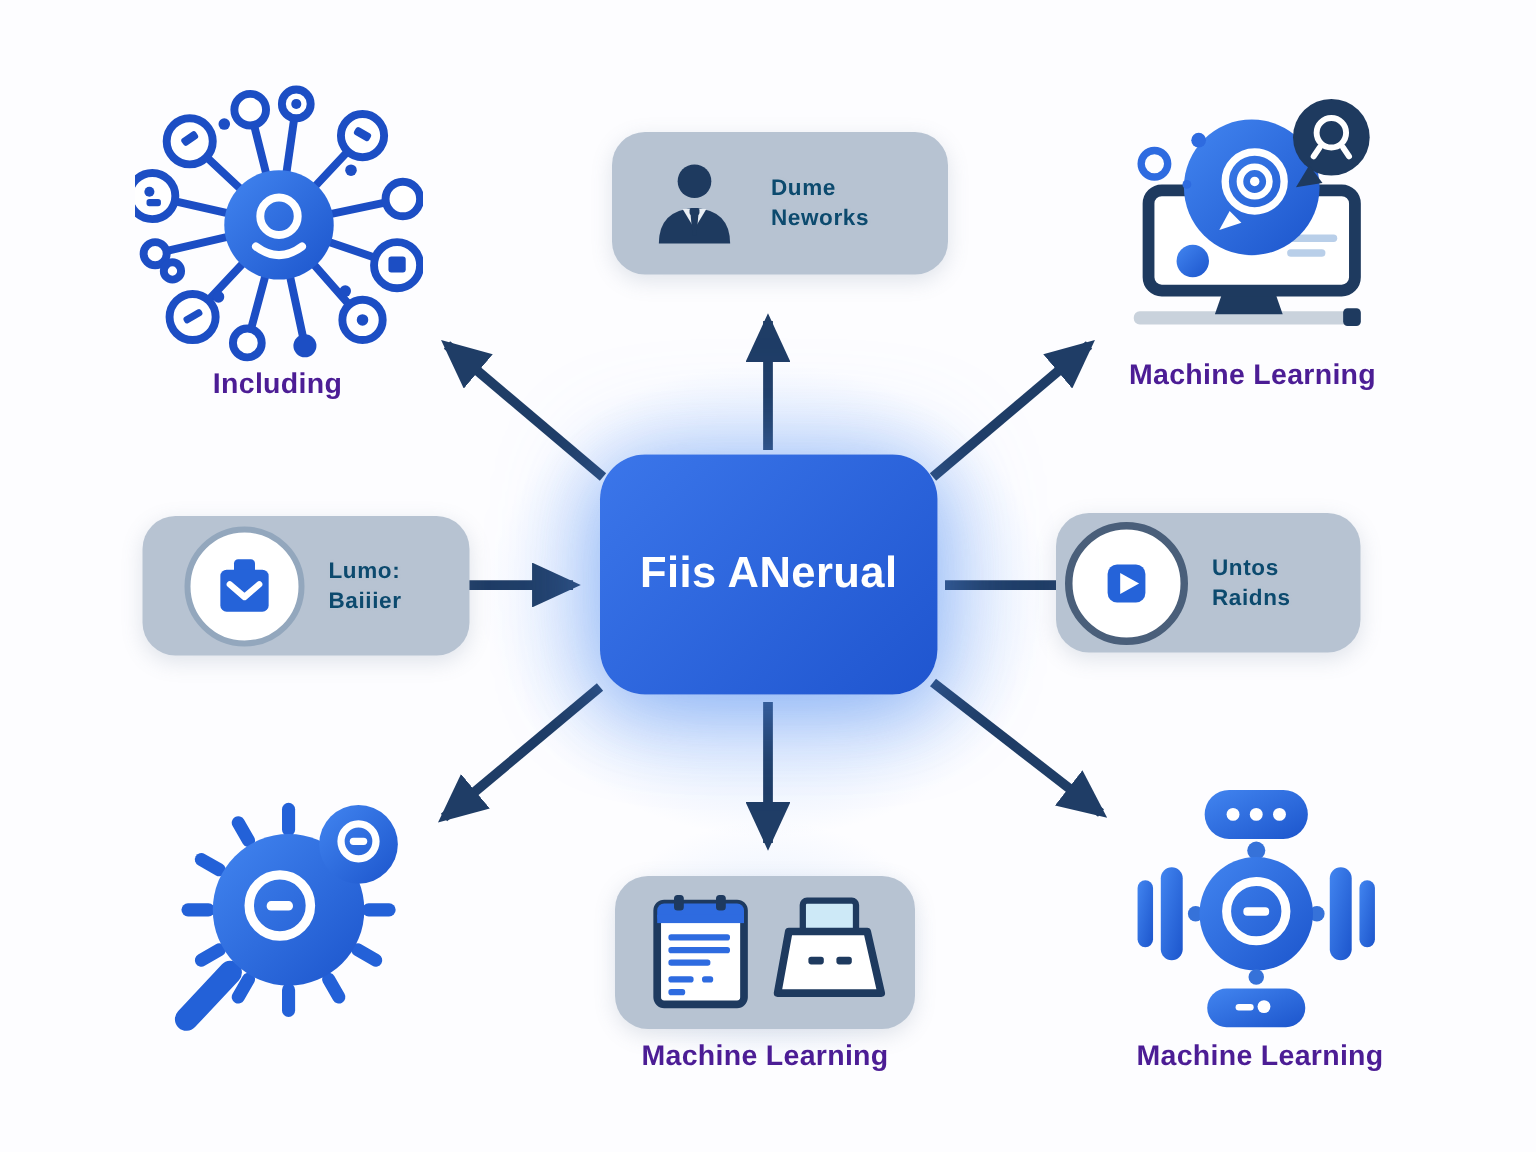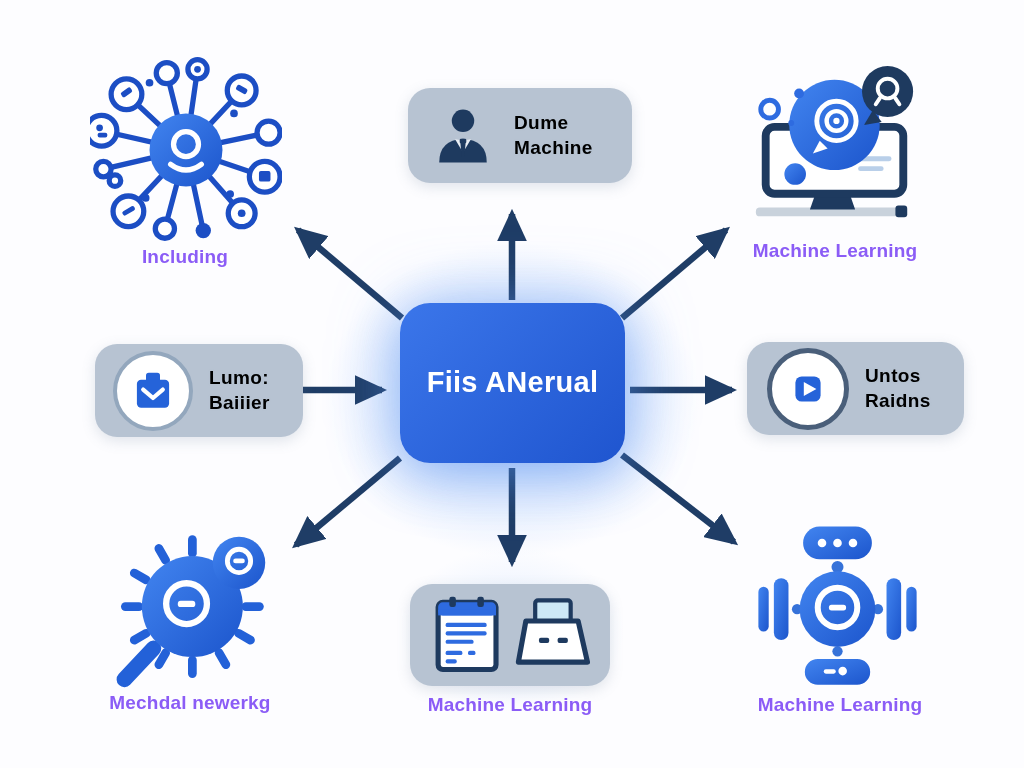--- a/index.html
+++ b/index.html
@@ -10,24 +10,24 @@
   .glow-bottom{position:absolute;left:362px;top:520px;width:300px;height:220px;border-radius:50%;
     background:radial-gradient(closest-side,rgba(140,185,250,.22),transparent 75%);}
   .arrow-layer{position:absolute;left:0;top:0;width:1024px;height:768px;}
   .center-box{position:absolute;left:400px;top:303px;width:225px;height:160px;border-radius:30px;
     background:linear-gradient(135deg,#3b76ea,#1f55cf);
     box-shadow:0 12px 50px rgba(80,140,240,.45), 0 0 70px rgba(110,160,245,.35);
     display:flex;flex-direction:column;align-items:center;justify-content:center;}
   .center-box .ln{color:#fff;font-size:29px;font-weight:800;line-height:1.3;letter-spacing:.3px;text-align:center;}
   .card{position:absolute;background:#b7c3d2;border-radius:22px;display:flex;align-items:center;
     box-shadow:0 4px 14px rgba(90,110,140,.18);}
-  .card .txt{color:#000000;font-size:19px;font-weight:700;line-height:1.28;letter-spacing:.4px;
+  .card .txt{color:#0c4a6e;font-size:15px;font-weight:700;line-height:1.28;letter-spacing:.4px;
     text-shadow:0 0 2px rgba(180,195,210,.8);}
   .circ{background:#fff;border-radius:50%;display:flex;align-items:center;justify-content:center;flex-shrink:0;}
-  .label{position:absolute;text-align:center;color:#8b5cf6;font-size:19px;font-weight:700;letter-spacing:.2px;}
+  .label{position:absolute;text-align:center;color:#4c1d95;font-size:19px;font-weight:700;letter-spacing:.2px;}
   .icon-abs{position:absolute;}
 </style>
 </head>
 <body>
 
 <div class="canvas">
   <div class="glow-center"></div>
   <div class="glow-bottom"></div>
 
   <svg class="arrow-layer" viewBox="0 0 1024 768">
@@ -113,21 +113,21 @@
   <div class="card" style="left:408px;top:88px;width:202px;height:95px;padding-left:22px;gap:18px">
     <svg width="66" height="66" viewBox="0 0 100 100">
       <circle cx="50" cy="27" r="17" fill="#1e3a5f"></circle>
       <path d="M14,90 Q14,56 50,54 Q86,56 86,90 Z" fill="#1e3a5f"></path>
       <path d="M38,55 L62,55 L50,75 Z" fill="#e9eef4"></path>
       <rect x="45" y="54" width="10" height="7" rx="2" fill="#1e3a5f"></rect>
       <path d="M46,60 L54,60 L52,82 L48,82 Z" fill="#1e3a5f"></path>
     </svg>
     <div class="txt">
       <div>Dume</div>
-      <div>Machine</div>
+      <div>Neworks</div>
     </div>
   </div>
 
   <svg class="icon-abs" style="left:748px;top:62px" width="172" height="172" viewBox="0 0 175 175">
     <rect x="8" y="148" width="152" height="9" rx="4" fill="#c9d2dc"></rect>
     <rect x="150" y="146" width="12" height="12" rx="3" fill="#1e3a5f"></rect>
     <path d="M70,130 h32 l7,20 h-46 Z" fill="#1e3a5f"></path>
     <rect x="18" y="66" width="140" height="68" rx="9" fill="#fff" stroke="#1e3a5f" stroke-width="8"></rect>
     <rect x="112" y="96" width="34" height="5" rx="2.5" fill="#b9cfe9"></rect>
     <rect x="112" y="106" width="26" height="5" rx="2.5" fill="#b9cfe9"></rect>
@@ -140,35 +140,35 @@
     <circle cx="142" cy="30" r="26" fill="#1e3a5f"></circle>
     <path d="M127,49 l-9,15 l18,-3 Z" fill="#1e3a5f"></path>
     <circle cx="142" cy="27" r="10" fill="none" stroke="#fff" stroke-width="4"></circle>
     <path d="M134,37 l-4,6 M150,37 l4,6" stroke="#fff" stroke-width="4" stroke-linecap="round"></path>
     <circle cx="22" cy="48" r="9" fill="none" stroke="#2e6be0" stroke-width="5"></circle>
     <circle cx="52" cy="32" r="5" fill="#2e6be0"></circle>
     <circle cx="44" cy="62" r="3" fill="#2e6be0"></circle>
   </svg>
   <div class="label" style="left:740px;top:240px;width:190px">Machine Learning</div>
 
-  <div class="card" style="left:95px;top:344px;width:190px;height:93px;padding-left:18px;gap:16px">
+  <div class="card" style="left:95px;top:344px;width:190px;height:93px;padding-left:28px;gap:16px">
     <div class="circ" style="width:72px;height:72px;border:4px solid #93a7bd">
       <svg width="56" height="56" viewBox="0 0 80 80">
         <rect x="30" y="14" width="20" height="14" rx="4" fill="#2563d9"></rect>
         <rect x="17" y="24" width="46" height="40" rx="6" fill="#2563d9"></rect>
         <path d="M26,38 L40,50 L54,38" fill="none" stroke="#fff" stroke-width="6" stroke-linecap="round" stroke-linejoin="round"></path>
       </svg>
     </div>
     <div class="txt">
       <div>Lumo:</div>
       <div>Baiiier</div>
     </div>
   </div>
 
-  <div class="card" style="left:747px;top:342px;width:197px;height:93px;padding-left:20px;gap:16px">
+  <div class="card" style="left:704px;top:342px;width:197px;height:93px;padding-left:6px;gap:16px">
     <div class="circ" style="width:72px;height:72px;border:5px solid #4a5f7a">
       <svg width="56" height="56" viewBox="0 0 80 80">
         <rect x="22" y="22" width="36" height="36" rx="9" fill="#2563d9"></rect>
         <path d="M34,30 L34,50 L52,40 Z" fill="#fff"></path>
       </svg>
     </div>
     <div class="txt">
       <div>Untos</div>
       <div>Raidns</div>
     </div>
@@ -190,21 +190,20 @@
       <line x1="119.5" y1="37.4" x2="126.5" y2="25.2"></line>
         <line x1="139.6" y1="57.5" x2="151.8" y2="50.5"></line>
     </g>
     <circle cx="92" cy="85" r="52" fill="url(#gB)"></circle>
     <circle cx="86" cy="82" r="21" fill="none" stroke="#fff" stroke-width="6.5"></circle>
     <rect x="77" y="79" width="18" height="6.5" rx="3" fill="#fff"></rect>
     <circle cx="140" cy="40" r="27" fill="url(#gB)"></circle>
     <circle cx="140" cy="38" r="12" fill="none" stroke="#fff" stroke-width="5"></circle>
     <rect x="134" y="35.5" width="12" height="5" rx="2.5" fill="#fff"></rect>
   </svg>
-  <div class="label" style="left:70px;top:692px;width:240px">Mechdal newerkg</div>
 
   <div class="card" style="left:410px;top:584px;width:200px;height:102px;justify-content:center">
     <svg width="164" height="84" viewBox="0 0 170 90">
       <g>
         <rect x="8" y="10" width="62" height="72" rx="5" fill="#fff" stroke="#1e3a5f" stroke-width="5.5"></rect>
         <rect x="8" y="10" width="62" height="14" rx="5" fill="#2e6be0"></rect>
         <rect x="8" y="18" width="62" height="6" fill="#2e6be0"></rect>
         <rect x="20" y="4" width="7" height="11" rx="2.5" fill="#1e3a5f"></rect>
         <rect x="50" y="4" width="7" height="11" rx="2.5" fill="#1e3a5f"></rect>
         <g fill="#2e6be0">

